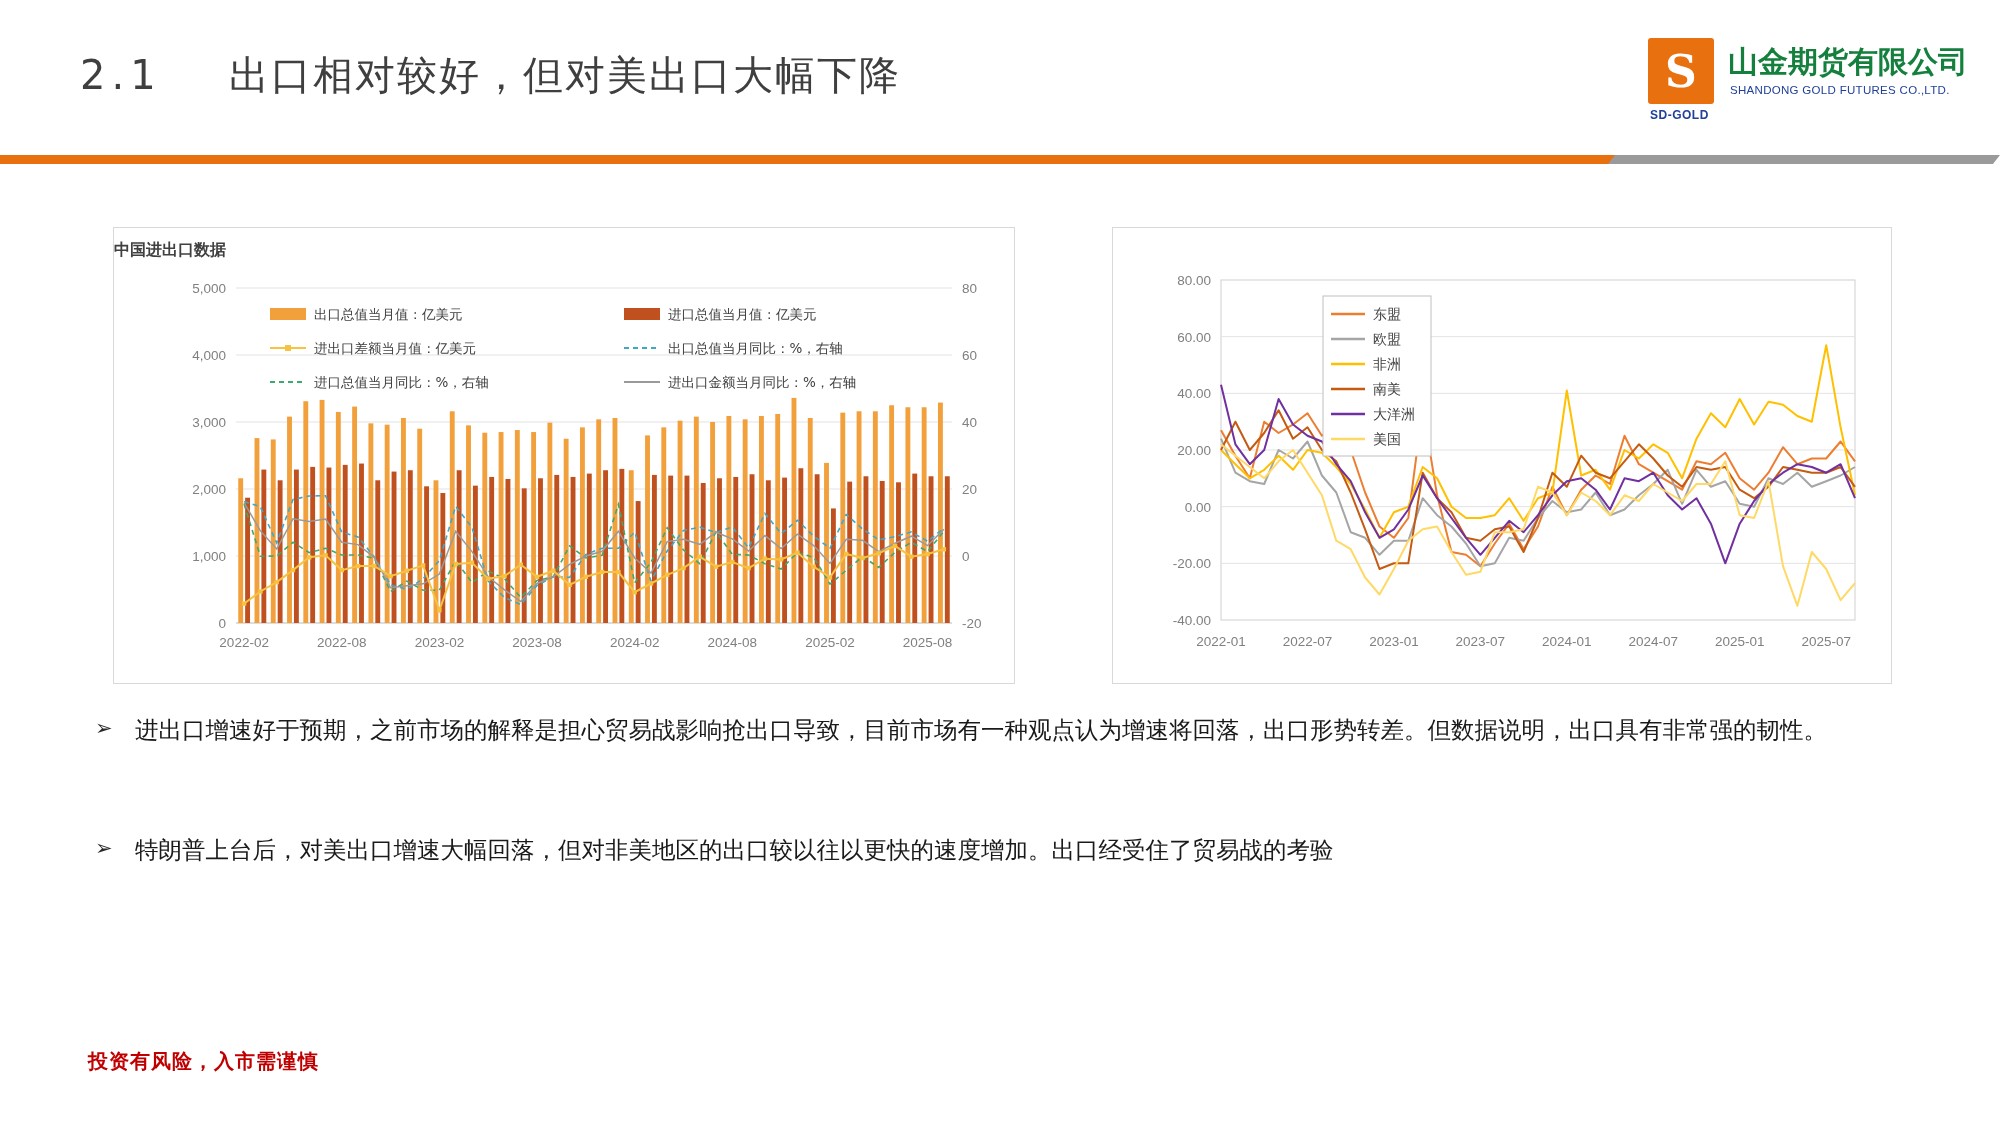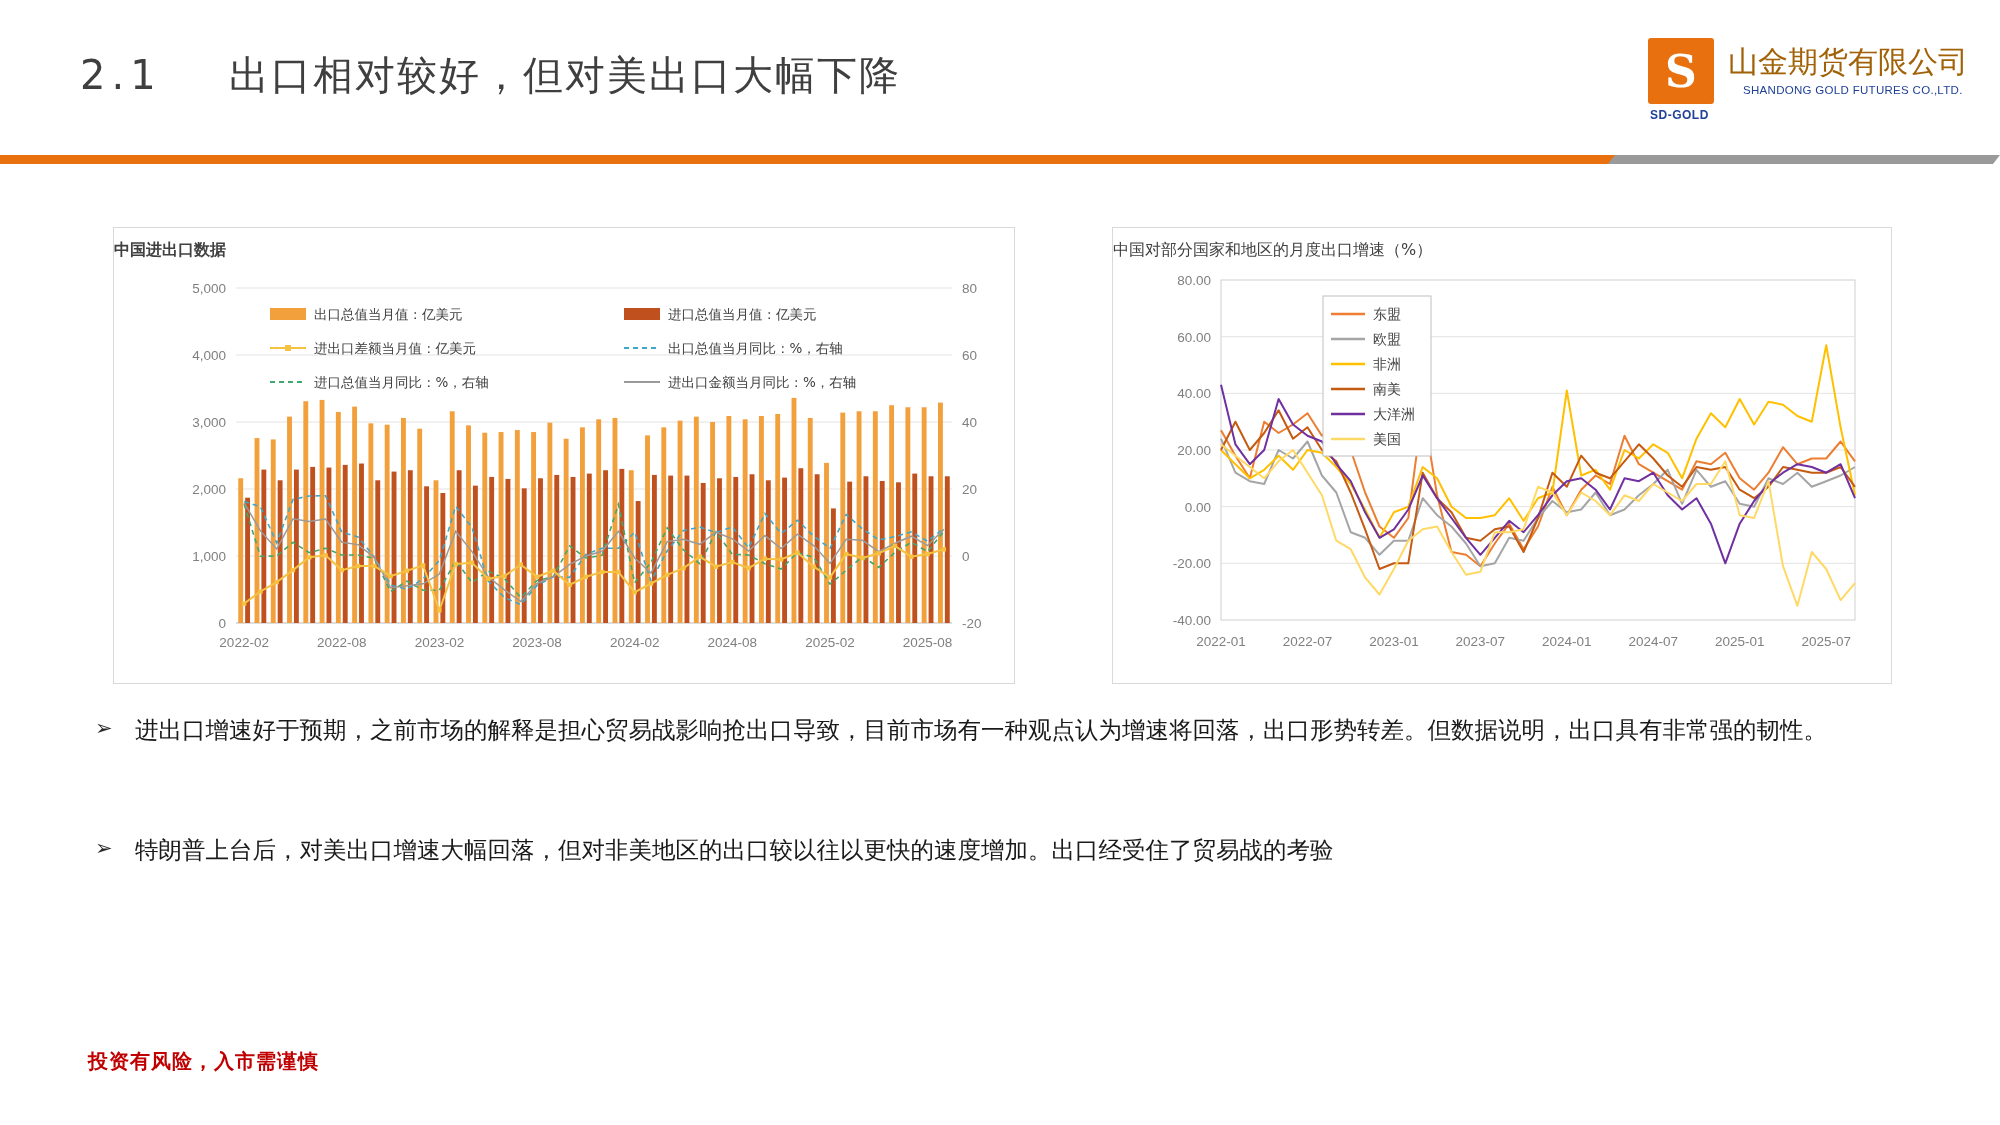--- a/index.html
+++ b/index.html
@@ -64,34 +64,33 @@
     font-size: 12px;
     color: #20409a;
     font-weight: bold;
     letter-spacing: 0.5px;
   }
   .logo-cn {
     position: absolute;
     left: 80px;
     top: 6px;
     font-size: 30px;
-    color: #a16207;
-    font-weight: normal;
+    color: #15803d;
+    font-weight: bold;
     font-family: "DejaVu Sans", sans-serif;
     white-space: nowrap;
   }
   .logo-en {
     position: absolute;
     left: 82px;
     top: 48px;
     font-size: 11.5px;
     color: #20409a;
     letter-spacing: 0.3px;
     white-space: nowrap;
-    margin-left: 13px;
   }
   .rule-wrap {
     position: absolute;
     left: 0;
     top: 155px;
     width: 2000px;
     height: 14px;
   }
   .rule-orange {
     position: absolute;
@@ -367,21 +366,20 @@
         <line x1="510" y1="120" x2="546" y2="120" stroke="#3FA8C8" stroke-width="2" stroke-dasharray="5,4"></line>
         <text x="554" y="125" font-size="13.5" fill="#404040" font-family="&quot;DejaVu Sans&quot;, sans-serif">出口总值当月同比：%，右轴</text>
         <line x1="156" y1="154" x2="192" y2="154" stroke="#3FA86E" stroke-width="2" stroke-dasharray="5,4"></line>
         <text x="200" y="159" font-size="13.5" fill="#404040" font-family="&quot;DejaVu Sans&quot;, sans-serif">进口总值当月同比：%，右轴</text>
         <line x1="510" y1="154" x2="546" y2="154" stroke="#9A9A9A" stroke-width="2"></line>
         <text x="554" y="159" font-size="13.5" fill="#404040" font-family="&quot;DejaVu Sans&quot;, sans-serif">进出口金额当月同比：%，右轴</text>
       </svg>
   </div>
 
   <div class="chart-card" id="chart-right">
-    <div class="chart-title">中国对部分国家和地区的月度出口增速（%）</div>
     <svg id="svg-right" width="778" height="455" style="position:absolute;left:0;top:0">
         <rect x="108" y="52" width="634" height="340" fill="none" stroke="#d0d0d0" stroke-width="1"></rect>
         <text x="98" y="397" text-anchor="end" font-size="13.5" fill="#808080" font-family="&quot;Liberation Sans&quot;, sans-serif">-40.00</text>
         <line x1="108" y1="335.3333333333333" x2="742" y2="335.3333333333333" stroke="#e3e3e3" stroke-width="1"></line>
         <text x="98" y="340.3333333333333" text-anchor="end" font-size="13.5" fill="#808080" font-family="&quot;Liberation Sans&quot;, sans-serif">-20.00</text>
         <line x1="108" y1="278.6666666666667" x2="742" y2="278.6666666666667" stroke="#e3e3e3" stroke-width="1"></line>
         <text x="98" y="283.6666666666667" text-anchor="end" font-size="13.5" fill="#808080" font-family="&quot;Liberation Sans&quot;, sans-serif">0.00</text>
         <line x1="108" y1="222" x2="742" y2="222" stroke="#e3e3e3" stroke-width="1"></line>
         <text x="98" y="227" text-anchor="end" font-size="13.5" fill="#808080" font-family="&quot;Liberation Sans&quot;, sans-serif">20.00</text>
         <line x1="108" y1="165.33333333333334" x2="742" y2="165.33333333333334" stroke="#e3e3e3" stroke-width="1"></line>

